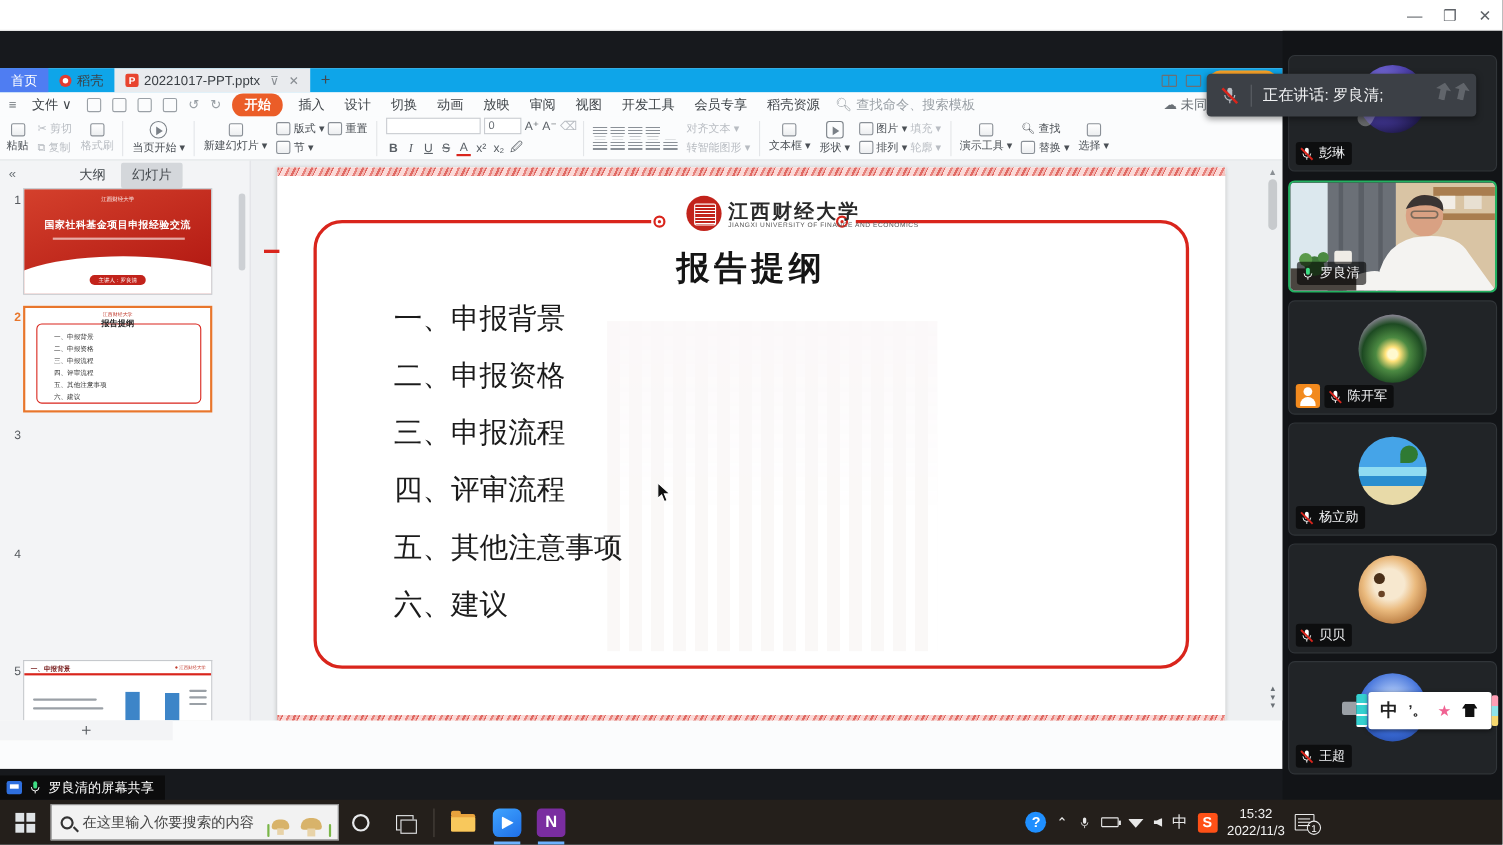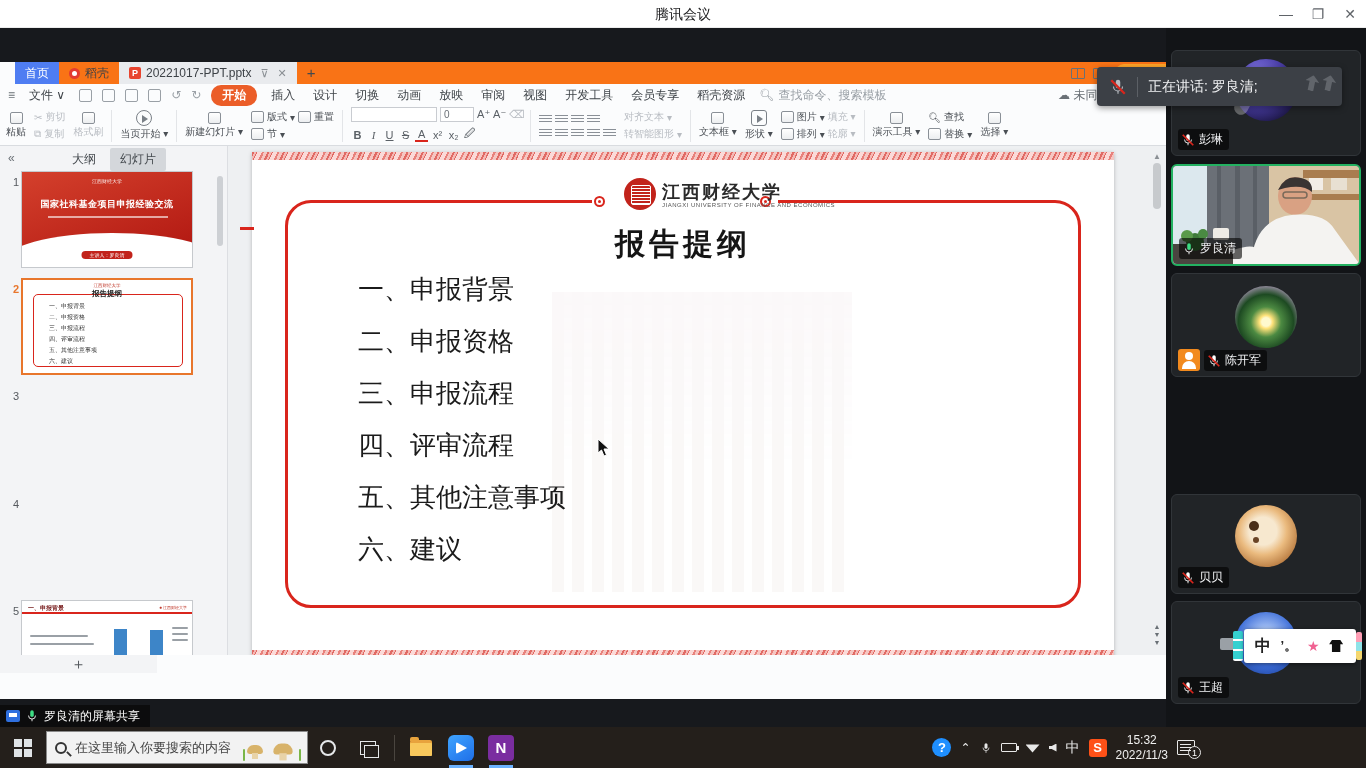--- a/index.html
+++ b/index.html
@@ -10,21 +10,21 @@
 
   
   #titlebar { left:0; top:0; width:1366px; height:28px; background:#ffffff; border-bottom:1px solid #ececec; }
   #titlebar .title { position:absolute; left:0; right:0; top:6px; text-align:center; font-size:14px; color:#1d1d1f; }
   .winbtn { position:absolute; top:4px; width:20px; height:20px; color:#5f6368; font-size:14px; text-align:center; line-height:20px; cursor:default; }
 
   
   #wps { left:0; top:62px; width:1166px; height:637px; background:#fbfcfd; }
 
   
-  #tabrow { left:0; top:0; width:1166px; height:22px; background:#f97316; display:flex; align-items:stretch;margin-left:15px; }
+  #tabrow { left:0; top:0; width:1166px; height:22px; background:#0ea5e9; display:flex; align-items:stretch; }
   .wtab { display:flex; align-items:center; gap:5px; padding:0 10px; font-size:12px; color:#3c4146; }
   .wtab.home { background:#4f7df2; color:#fff; width:44px; justify-content:center; }
   .wtab.doc { background:#e9ebee; }
   .docer-dot { width:11px; height:11px; border-radius:50%; background:#e33b30; position:relative; }
   .docer-dot::after{ content:""; position:absolute; left:3px; top:3px; width:5px; height:5px; border-radius:50%; background:#fff; }
   .ppt-ico { width:12px; height:12px; border-radius:2px; background:#e8442e; color:#fff; font-size:9px; font-weight:bold; text-align:center; line-height:12px; }
   .tab-x { color:#8a8f94; font-size:11px; margin-left:4px; }
   .tab-plus { color:#44494e; font-size:15px; padding:0 10px; line-height:22px; }
   .tr-right { margin-left:auto; display:flex; align-items:center; gap:8px; padding-right:6px; }
   .mini-ico { width:14px; height:11px; border:1px solid #6a7076; border-radius:1px; }
@@ -208,21 +208,20 @@
   .t2 .mtitle { position:absolute; left:0; top:9px; width:100%; text-align:center; font-size:7.5px; font-weight:bold; color:#222; }
   .t2 .item { position:absolute; left:26px; font-size:6px; color:#333; font-family:"DejaVu Serif",serif; white-space:nowrap; }
   .mchart-bar { position:absolute; width:13px; background:#3d85c8; bottom:14px; }
 </style>
 </head>
 <body>
 
 <div id="stage">
 
   <div id="titlebar" class="abs">
-    <div class="title">腾讯会议</div>
     <div class="winbtn" style="left:1276px">—</div>
     <div class="winbtn" style="left:1308px">❐</div>
     <div class="winbtn" style="left:1340px">✕</div>
   </div>
 
   <div id="wps" class="abs">
 
     <div id="tabrow" class="abs">
       <div class="wtab home">
           <span>首页</span>
@@ -539,20 +538,32 @@
       <svg width="14" height="14" viewBox="0 0 16 16">
           <rect x="6" y="1.5" width="4" height="7.5" rx="2" fill="#fff"></rect>
           <path d="M4 7.5a4 4 0 0 0 8 0" stroke="#fff" fill="none"></path>
           <line x1="8" y1="11.5" x2="8" y2="14" stroke="#fff"></line>
           <line x1="2" y1="2" x2="14" y2="14" stroke="#d9251c" stroke-width="2"></line>
         </svg>
       <span>陈开军</span>
     </div>
   </div>
 
+  <div class="tile" style="top:384px;height:103px">
+    <div class="avatar av-yang" style="top:12px"></div>
+    <div class="namechip">
+      <svg width="14" height="14" viewBox="0 0 16 16">
+          <rect x="6" y="1.5" width="4" height="7.5" rx="2" fill="#fff"></rect>
+          <path d="M4 7.5a4 4 0 0 0 8 0" stroke="#fff" fill="none"></path>
+          <line x1="8" y1="11.5" x2="8" y2="14" stroke="#fff"></line>
+          <line x1="2" y1="2" x2="14" y2="14" stroke="#d9251c" stroke-width="2"></line>
+        </svg>
+      <span>杨立勋</span>
+    </div>
+  </div>
 
   <div class="tile" style="top:494px;height:100px">
     <div class="avatar av-bei" style="top:10px"></div>
     <div class="namechip">
       <svg width="14" height="14" viewBox="0 0 16 16">
           <rect x="6" y="1.5" width="4" height="7.5" rx="2" fill="#fff"></rect>
           <path d="M4 7.5a4 4 0 0 0 8 0" stroke="#fff" fill="none"></path>
           <line x1="8" y1="11.5" x2="8" y2="14" stroke="#fff"></line>
           <line x1="2" y1="2" x2="14" y2="14" stroke="#d9251c" stroke-width="2"></line>
         </svg>

